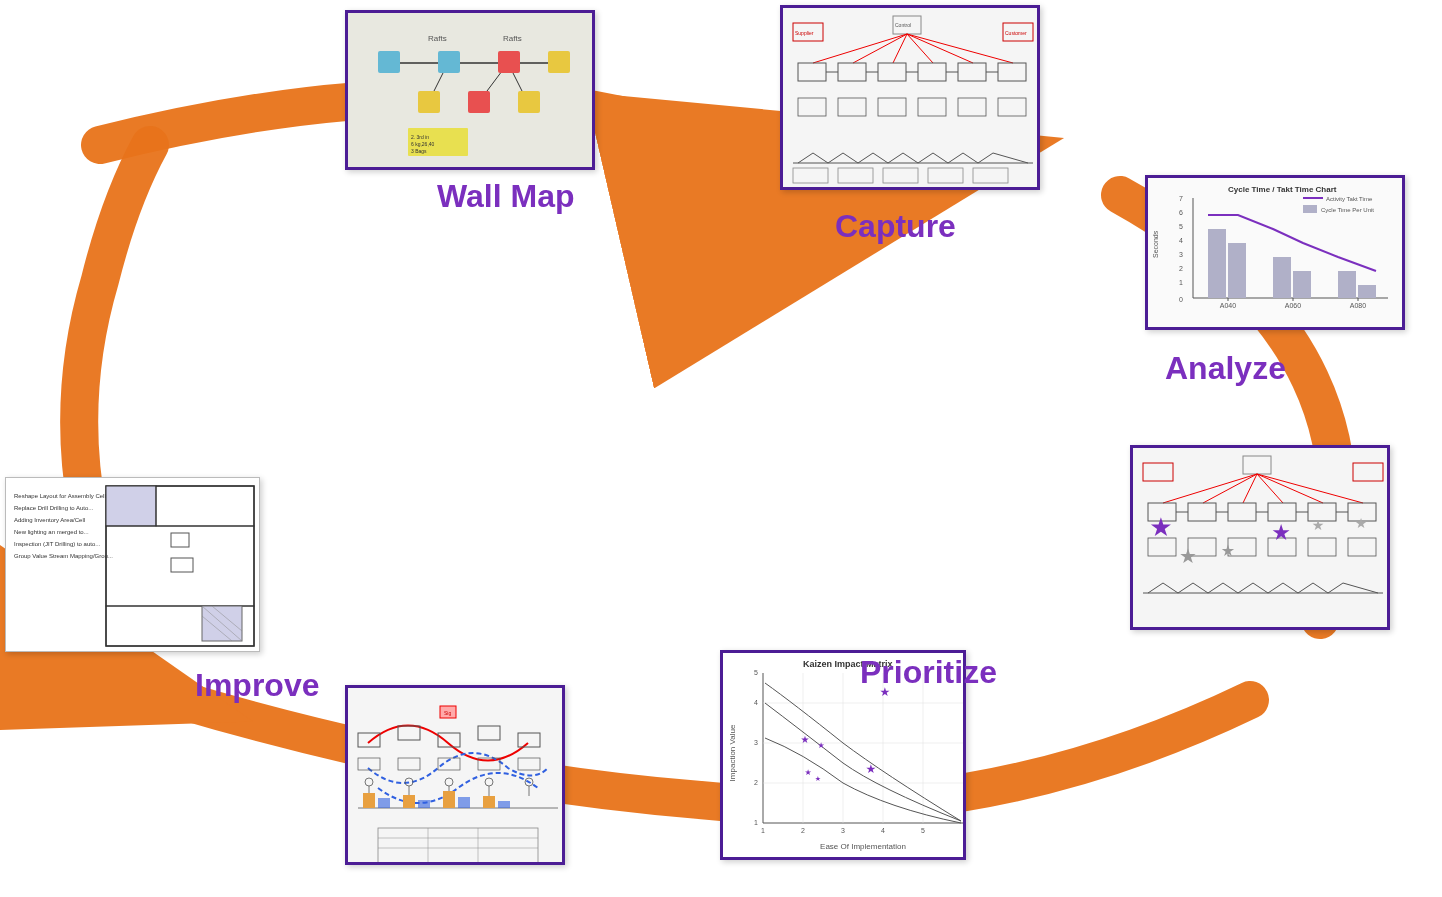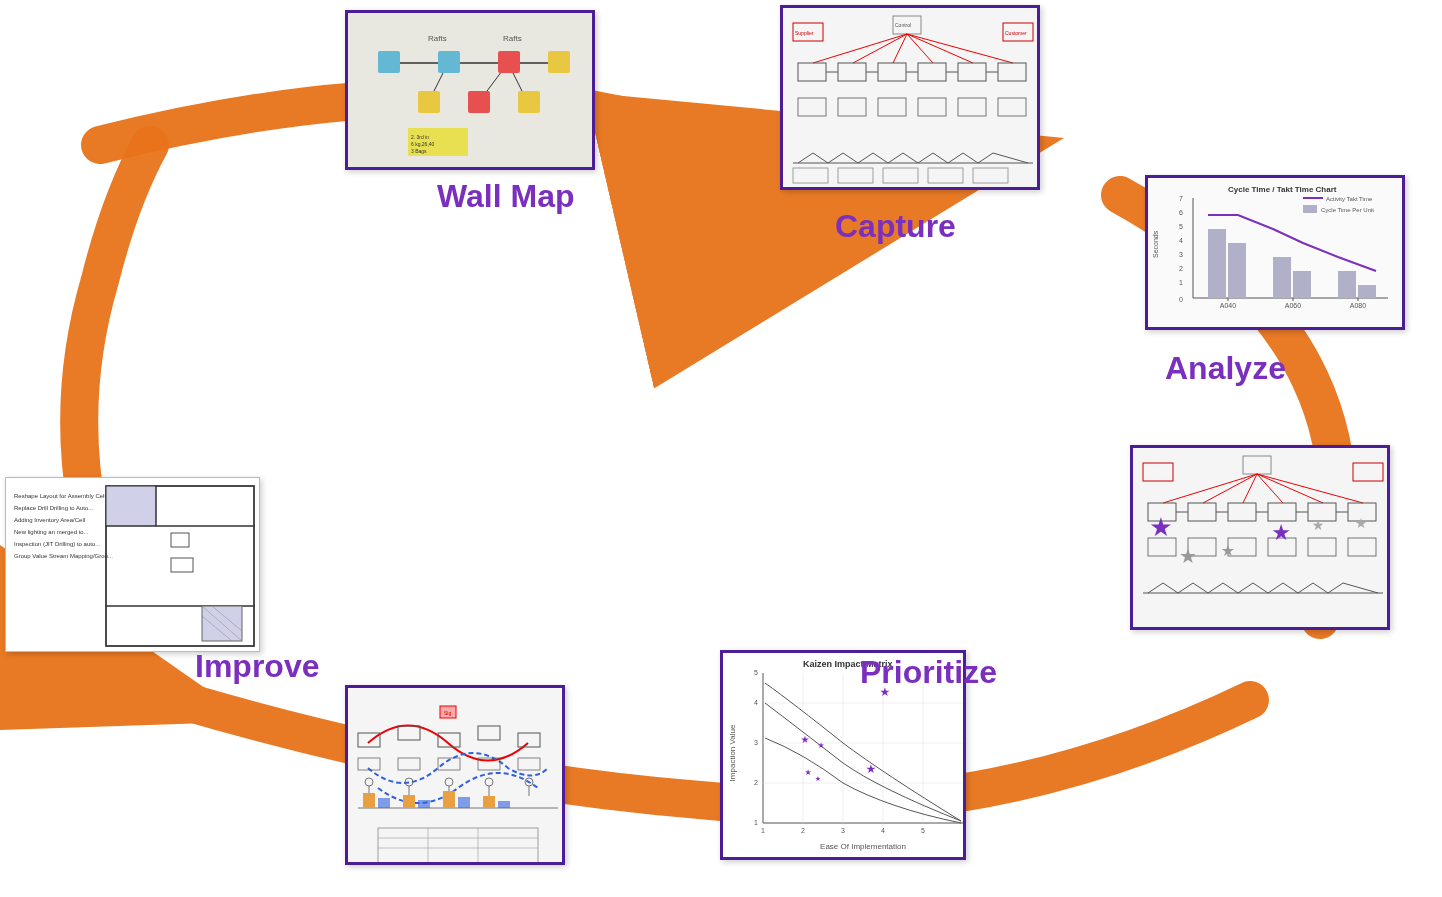--- a/index.html
+++ b/index.html
@@ -417,13 +417,13 @@
 </div>
 
 <div class="step-label" style="left: 405px; top: 178px; margin-left: 32px;">Wall Map</div>
 
 <div class="step-label" style="left: 835px; top: 200px; margin-top: 8px;">Capture</div>
 
 <div class="step-label" style="left: 1165px; top: 350px;">Analyze</div>
 
 <div class="step-label" style="left: 860px; top: 630px; margin-top: 24px;">Prioritize</div>
 
-<div class="step-label" style="left: 195px; top: 648px;">Improve</div>
+<div class="step-label" style="left: 195px; top: 667px;">Improve</div>
 
 </body></html>

